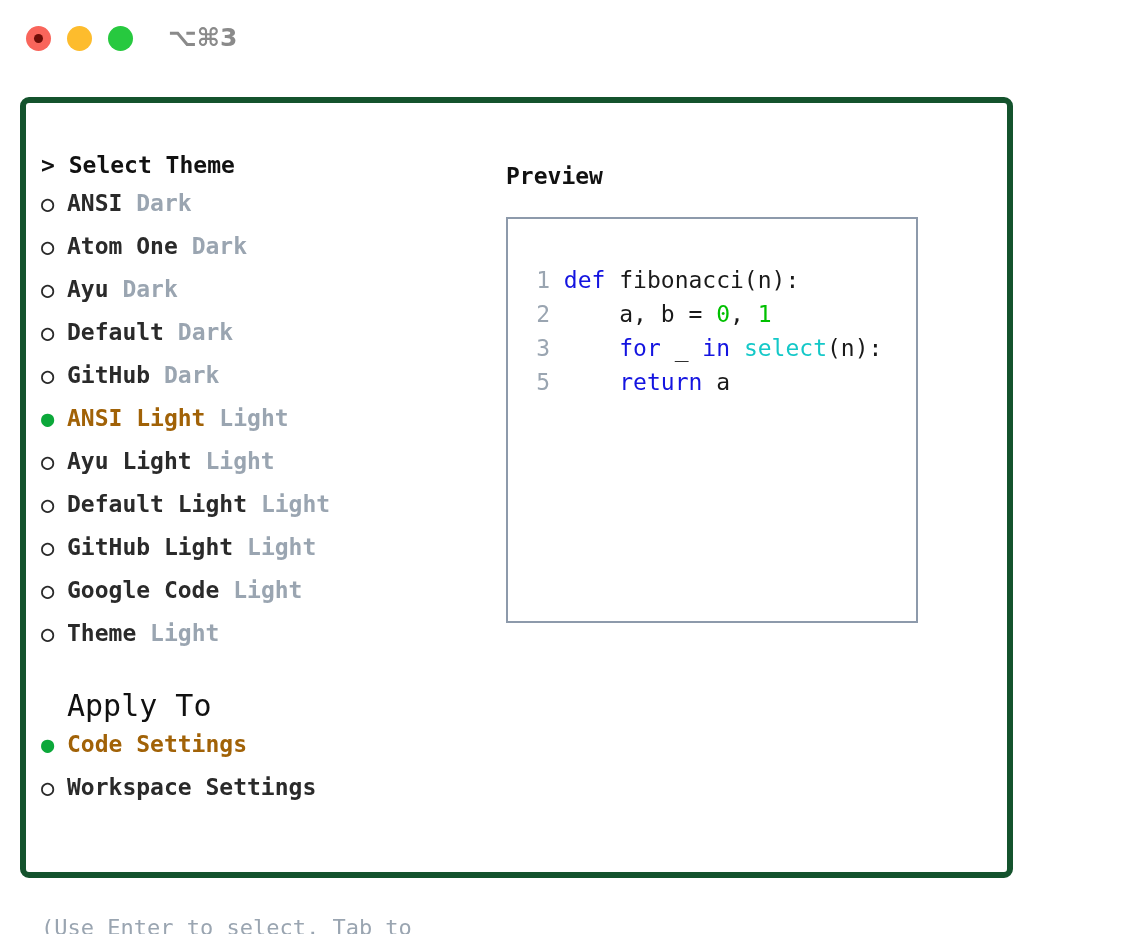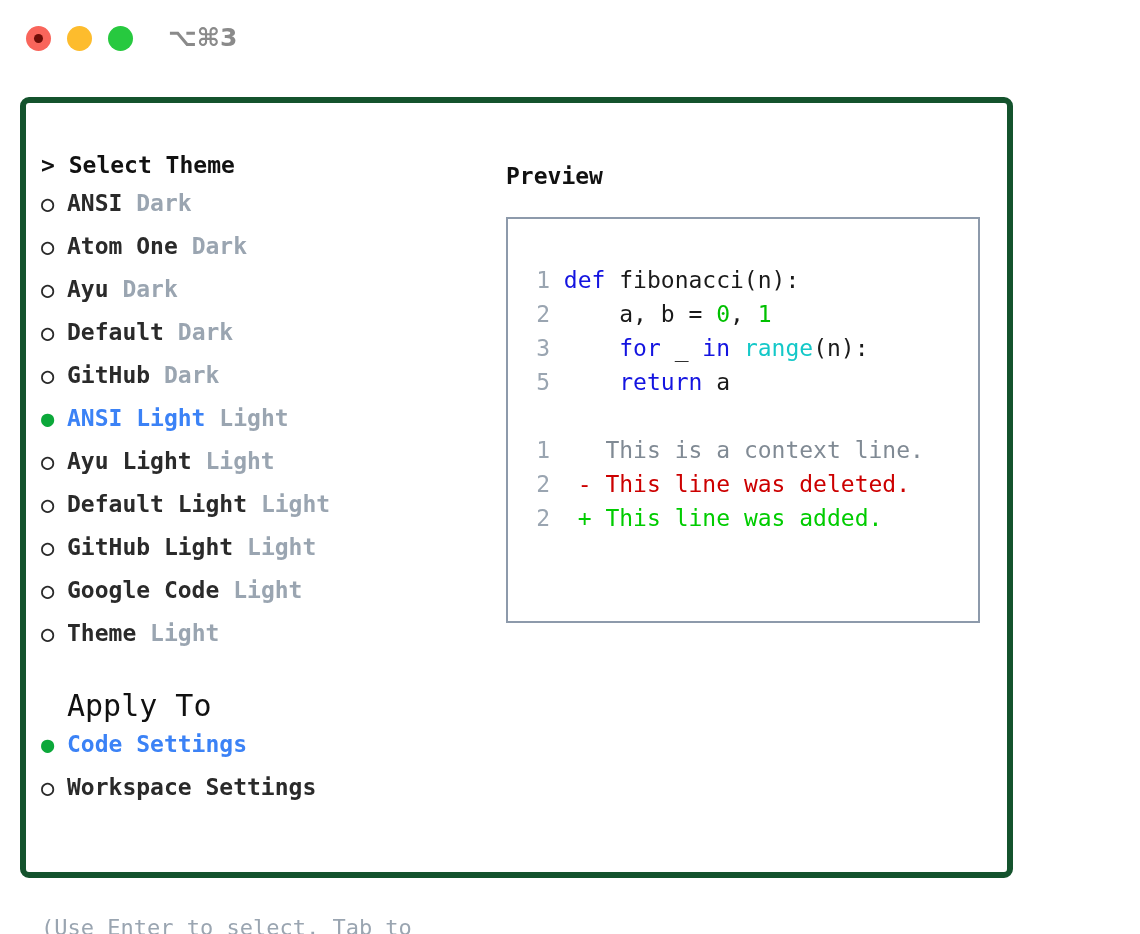--- a/index.html
+++ b/index.html
@@ -115,21 +115,21 @@
     font-weight: bold;
   }
   .bullet {
     display: inline-block;
     width: 26px;
     font-size: 22px;
   }
   .bullet-empty { color: #2a2a2a; }
   .bullet-filled { color: #0ca83a; }
   .opt-name { color: #2a2a2a; }
-  .opt-name.selected { color: #3b82f6; }
+  .opt-name.selected { color: #a16207; }
   .opt-kind { color: #9aa5b1; }
 
   .applyto-header {
     font-size: 30px;
     color: #111111;
     line-height: 34px;
     white-space: pre;
     padding-left: 26px;
   }
 
@@ -152,21 +152,21 @@
     margin-top: 11px;
   }
   .preview-title {
     font-size: 23px;
     font-weight: bold;
     color: #111111;
     line-height: 34px;
     margin-bottom: 24px;
   }
   .preview-box {
-    width: 474px;
+    width: 412px;
     height: 406px;
     border: 2px solid #8d9aab;
     background: #ffffff;
     box-sizing: border-box;
     padding: 44px 0 0 20px;
   }
 
   .code-line {
     font-size: 23px;
     line-height: 34px;
@@ -243,27 +243,22 @@
           
         </div>
       </div>
 
       <div class="right-col">
         <div class="preview-title">Preview</div>
         <div class="preview-box">
           <div id="code-sample">
               <div class="code-line"><span class="lineno">1</span> <span class="tok-kw">def </span><span class="tok-txt">fibonacci(n):</span></div>
               <div class="code-line"><span class="lineno">2</span> <span class="tok-txt">    a, b = </span><span class="tok-num">0</span><span class="tok-txt">, </span><span class="tok-num">1</span></div>
-              <div class="code-line"><span class="lineno">3</span> <span class="tok-txt">    </span><span class="tok-kw">for</span><span class="tok-txt"> _ </span><span class="tok-kw">in</span><span class="tok-txt"> </span><span class="tok-fn">range</span><span class="tok-txt">(n):</span></div>
+              <div class="code-line"><span class="lineno">3</span> <span class="tok-txt">    </span><span class="tok-kw">for</span><span class="tok-txt"> _ </span><span class="tok-kw">in</span><span class="tok-txt"> </span><span class="tok-fn">select</span><span class="tok-txt">(n):</span></div>
               <div class="code-line"><span class="lineno">5</span> <span class="tok-txt">    </span><span class="tok-kw">return</span><span class="tok-txt"> a</span></div>
             </div>
           <div class="code-gap"></div>
-          <div id="diff-sample">
-              <div class="code-line"><span class="lineno">1</span>  <span class="diff-ctx">  </span><span class="diff-ctx">This is a context line.</span></div>
-              <div class="code-line"><span class="lineno">2</span>  <span class="diff-del">- </span><span class="diff-del">This line was deleted.</span></div>
-              <div class="code-line"><span class="lineno">2</span>  <span class="diff-add">+ </span><span class="diff-add">This line was added.</span></div>
-            </div>
         </div>
       </div>
 
     </div>
   </div>
 </div>
 
 </body></html>

